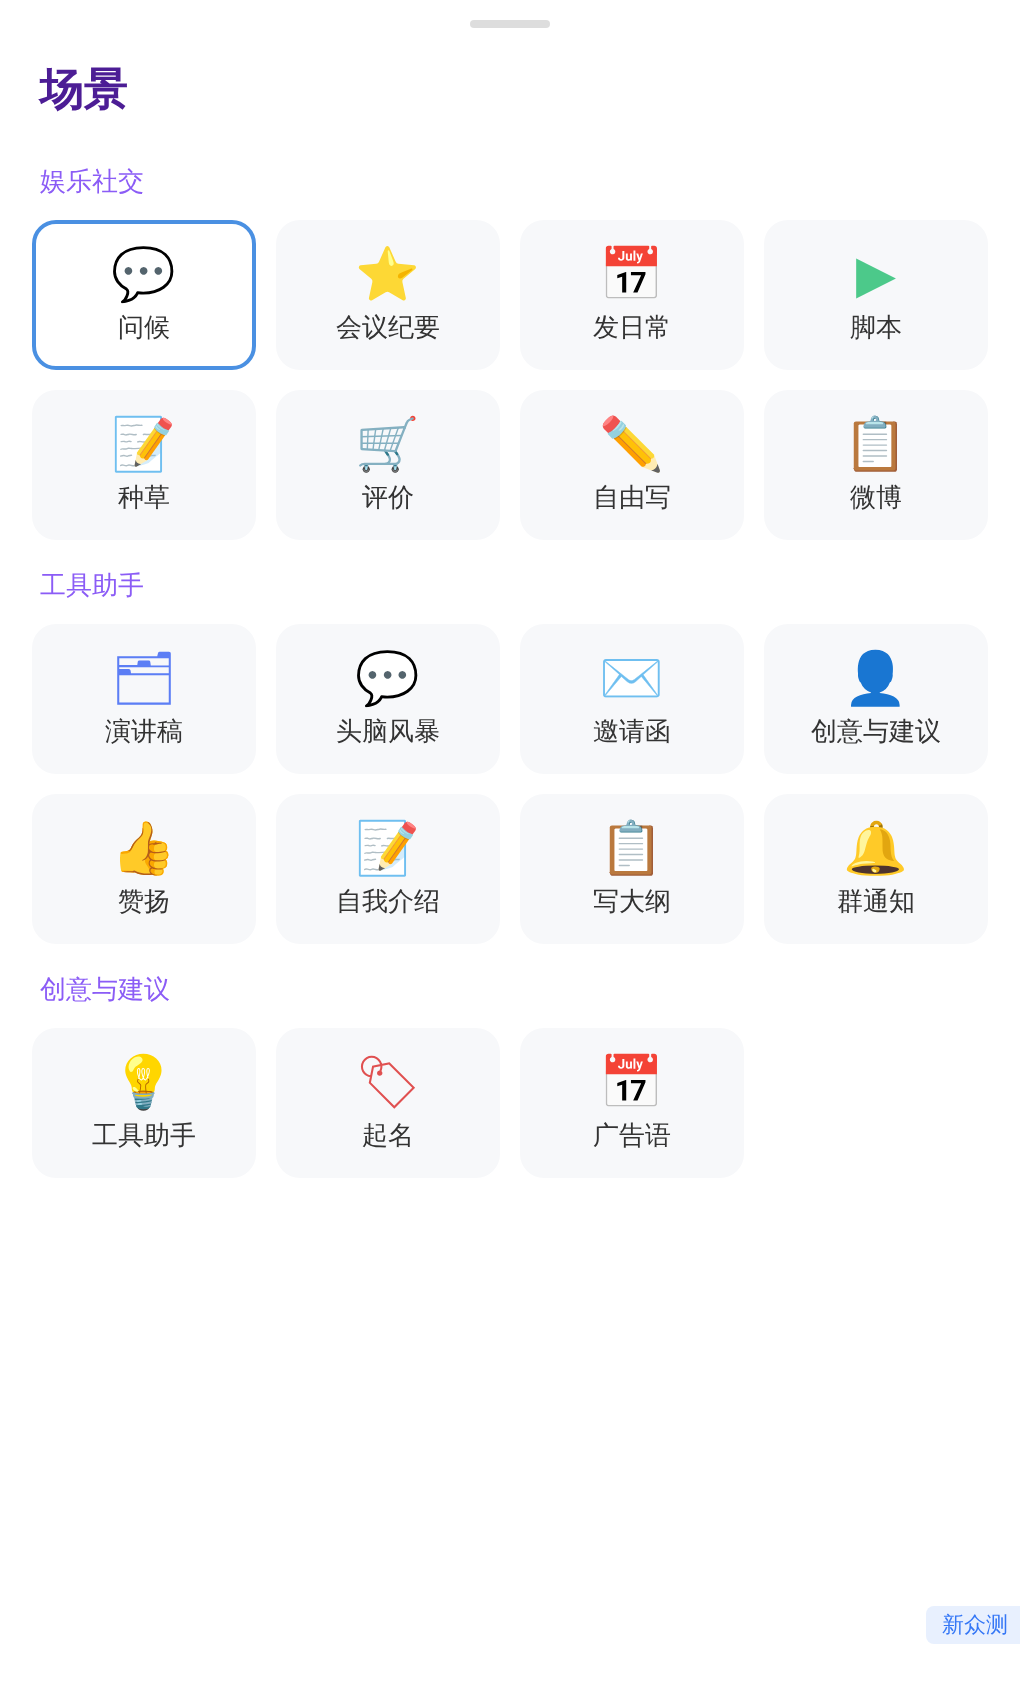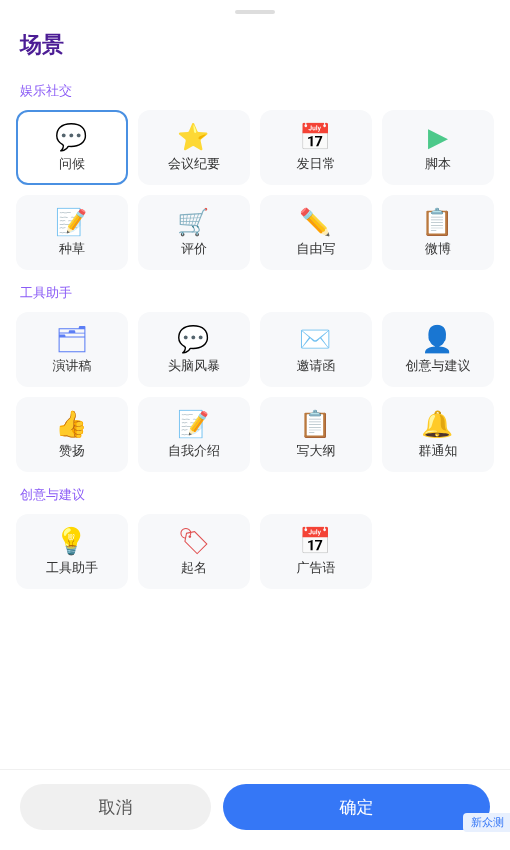--- a/index.html
+++ b/index.html
@@ -98,21 +98,21 @@
       background: #3577f6;
       border: none;
       font-size: 17px;
       color: #fff;
       cursor: pointer;
       font-weight: 500;
     }
     
     .watermark {
       position: fixed;
-      bottom: 18px;
+      bottom: 28px;
       right: 0;
       background: #e8f0fe;
       color: #3577f6;
       font-size: 11px;
       padding: 2px 6px 2px 8px;
       border-radius: 4px 0 0 4px;
     }
 
     
     .icon-chat { color: #3cb3f5; }
@@ -224,19 +224,15 @@
           <div class="grid-item-icon icon-name">🏷</div>
           <div class="grid-item-label">起名</div>
         </div>
         <div class="grid-item">
           <div class="grid-item-icon icon-ad">📅</div>
           <div class="grid-item-label">广告语</div>
         </div>
       </div>
     </div>
 
-  <div class="bottom-bar">
-    <button class="btn-cancel">取消</button>
-    <button class="btn-confirm">确定</button>
-  </div>
 </div>
 
 <div class="watermark">新众测</div>
 
 </body></html>

